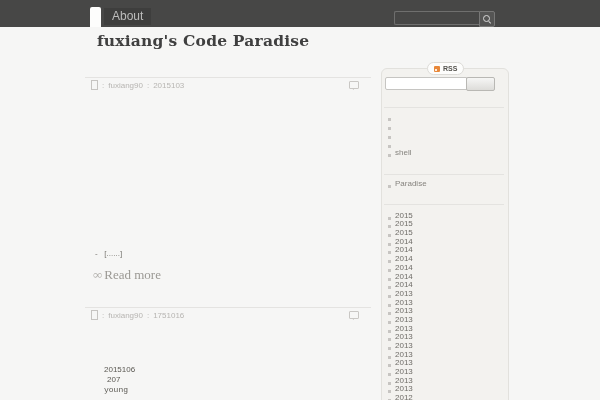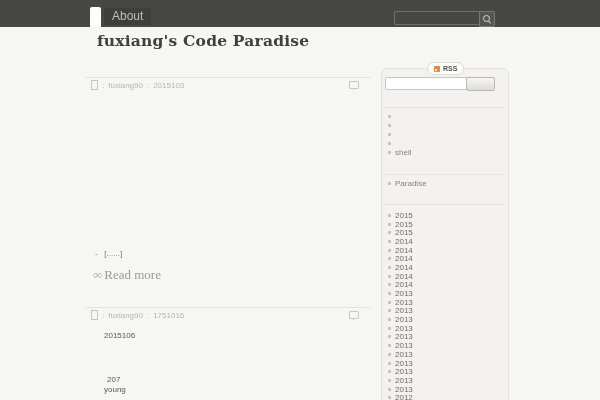--- a/index.html
+++ b/index.html
@@ -24,35 +24,35 @@
   .d1{top:77px;} .d2{top:307px;}
   .post-meta{position:absolute;left:91px;width:280px;font-size:8px;color:#b7b5b2;display:flex;align-items:center;gap:4px;white-space:pre;}
   .m1{top:80px;} .m2{top:310px;}
   .tofu{display:inline-block;width:5px;height:8px;border:1px solid #c6c4c1;}
   .bubble{position:absolute;right:12px;top:1px;width:8px;height:6px;border:1px solid #c9c7c4;border-radius:1px;}
   .bubble::after{content:"";position:absolute;left:1px;top:6px;width:0;height:0;border-left:3px solid transparent;border-top:2px solid #c9c7c4;}
   .excerpt{position:absolute;left:95px;top:249px;font-size:8px;color:#77756f;white-space:pre;}
   .readmore{position:absolute;left:93px;top:267px;font-size:13px;color:#9b9994;cursor:pointer;font-family:Liberation Serif, serif;}
   .readmore .inf{color:#b0aeaa;margin-right:2px;}
   .bodyline{position:absolute;font-size:8px;color:#5a5852;}
-  .bl1{left:104px;top:331px;} .bl2{left:107px;top:375px;} .bl3{left:104px;top:385px;}
+  .bl1{left:104px;top:365px;} .bl2{left:107px;top:375px;} .bl3{left:104px;top:385px;font-family:Liberation Mono, monospace;}
 
   
   .sidebox{position:absolute;left:381px;top:68px;width:126px;height:345px;background:#f3f2ef;border:1px solid #e2e1dd;border-radius:6px;}
   .rss-badge{position:absolute;left:427px;top:62px;height:11px;padding:0 6px;background:#fdfdfc;border:1px solid #dddcd8;border-radius:7px;display:flex;align-items:center;gap:3px;cursor:pointer;}
   .rss-ico{width:6px;height:6px;background:#e8883a;border-radius:1px;position:relative;}
   .rss-ico::after{content:"";position:absolute;left:1px;bottom:1px;width:1.5px;height:1.5px;background:#fff;border-radius:50%;}
   .rss-badge span.lbl{font-size:7px;font-weight:bold;color:#55534e;}
   .side-search-input{position:absolute;left:385px;top:77px;width:76px;height:11px;background:#fff;border:1px solid #c6c5c2;border-radius:2px 0 0 2px;outline:none;font-size:8px;padding:0 2px;}
   .side-search-btn{position:absolute;left:466px;top:77px;width:29px;height:14px;background:linear-gradient(#f6f6f5,#dddcd9);border:1px solid #b9b8b4;border-radius:2px;cursor:pointer;font-size:7px;color:#666;}
   .side-div{position:absolute;left:384px;width:120px;height:1px;background:#e4e3e0;}
   .sd1{top:107px;} .sd2{top:174px;} .sd3{top:204px;}
   ul.side-list{position:absolute;left:388px;margin:0;padding:0;list-style:none;}
   .cats{top:112px;} .metas{top:179px;} .archs{top:211px;}
-  ul.side-list li{display:flex;align-items:center;gap:4px;cursor:pointer;}
+  ul.side-list li{display:flex;align-items:flex-end;gap:4px;cursor:pointer;}
   .cats li,.metas li{height:9px;}
   .archs li{height:8.7px;}
   .bullet{display:inline-block;width:3px;height:3px;background:#c7c5c2;flex:none;}
   .side-label{font-size:8px;color:#86847f;}
   .archs .side-label{color:#6f6d68;}
 </style>
 </head>
 <body>
 
 <div id="page">

